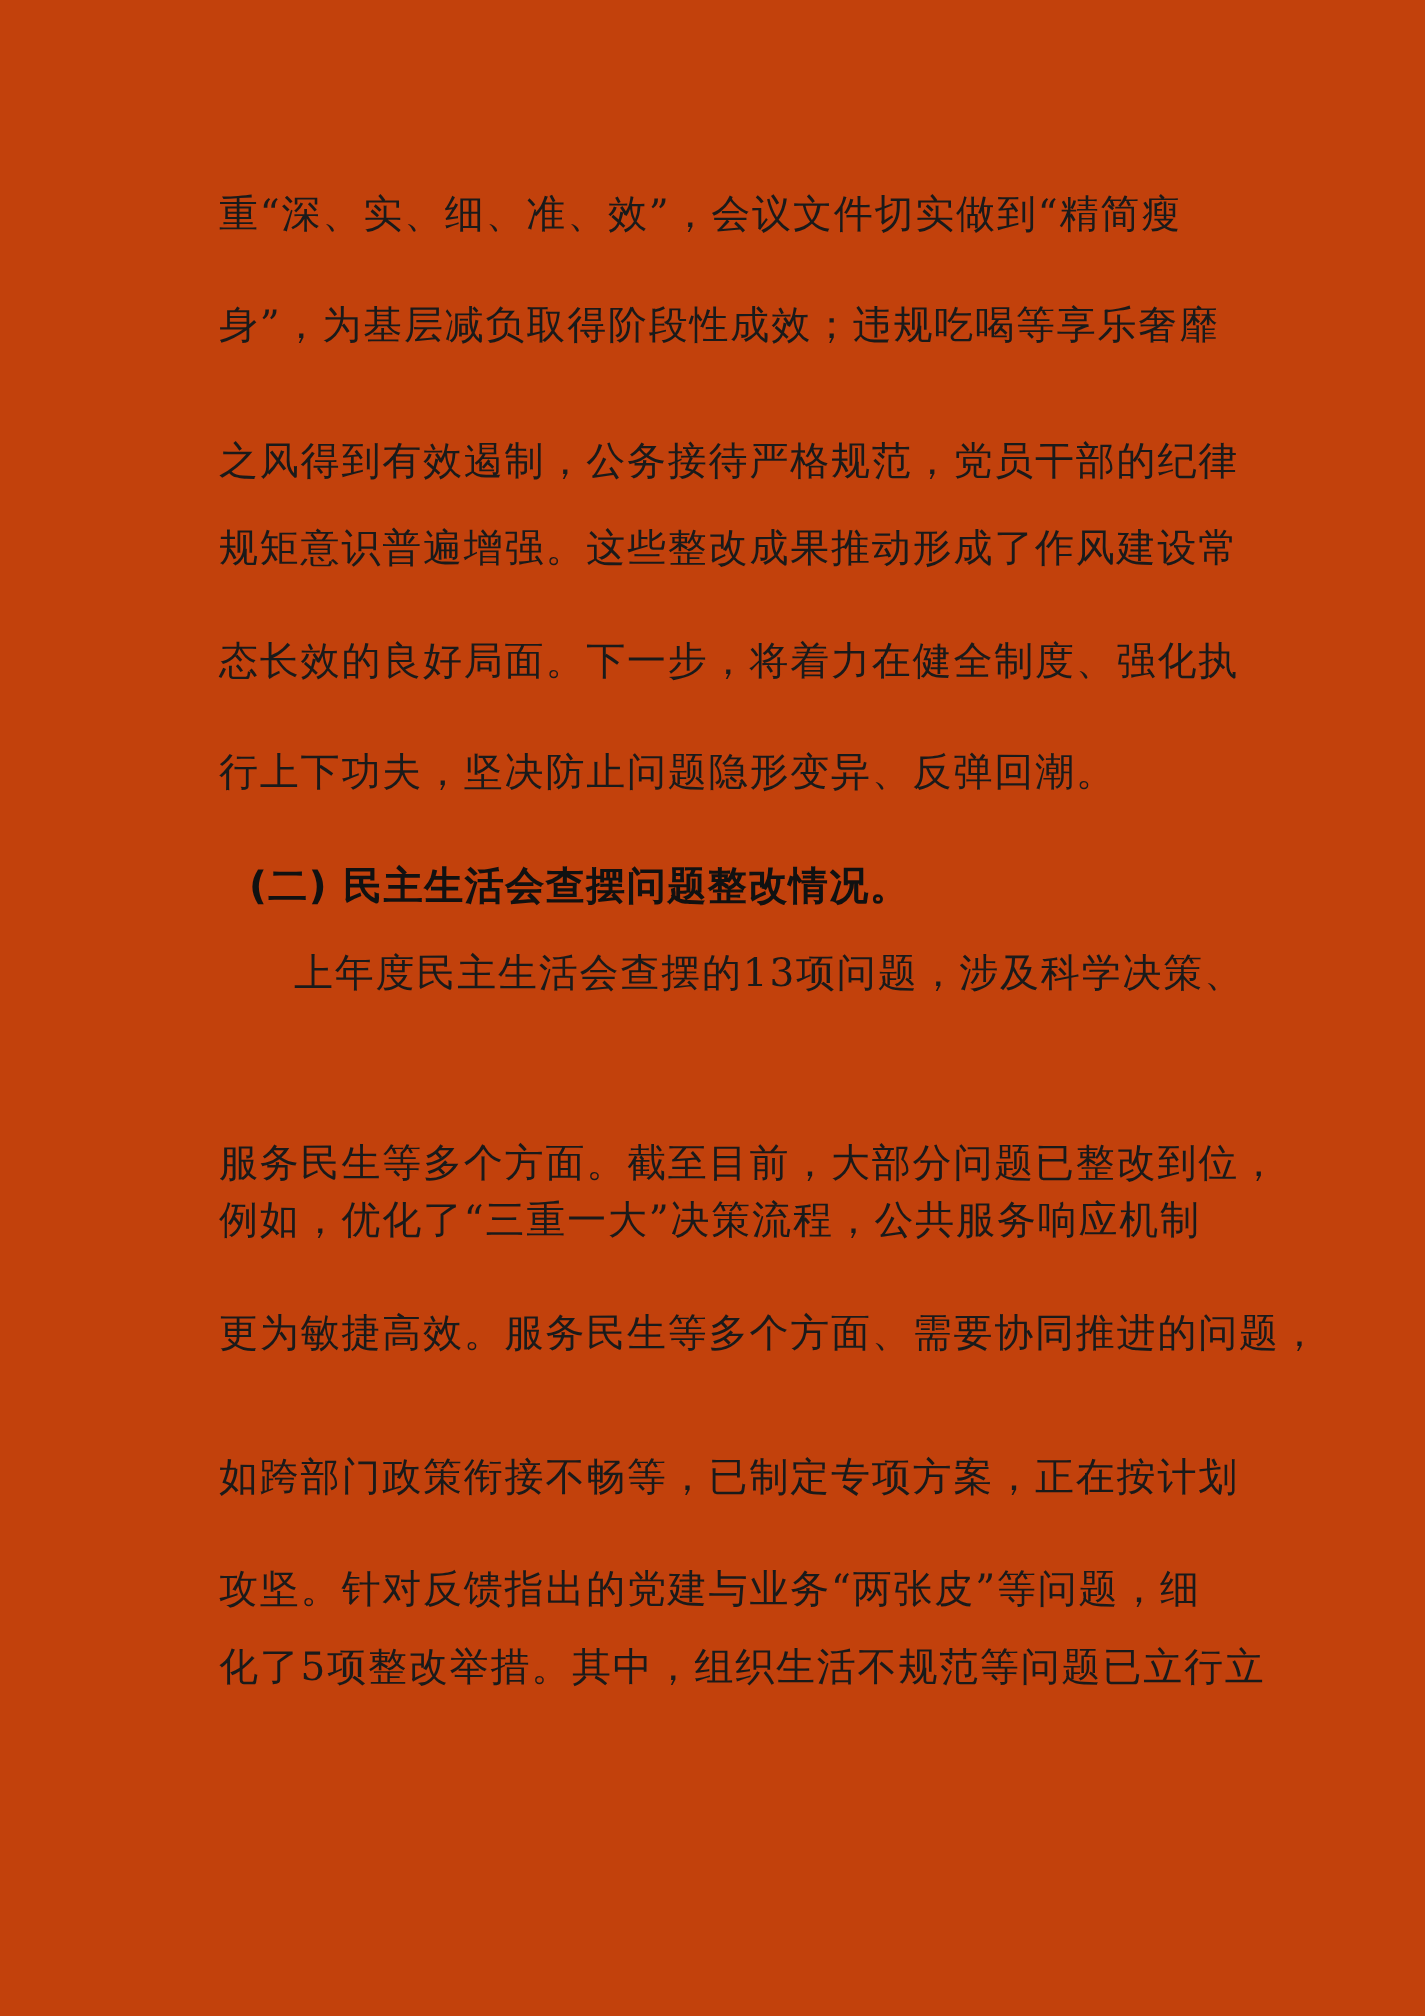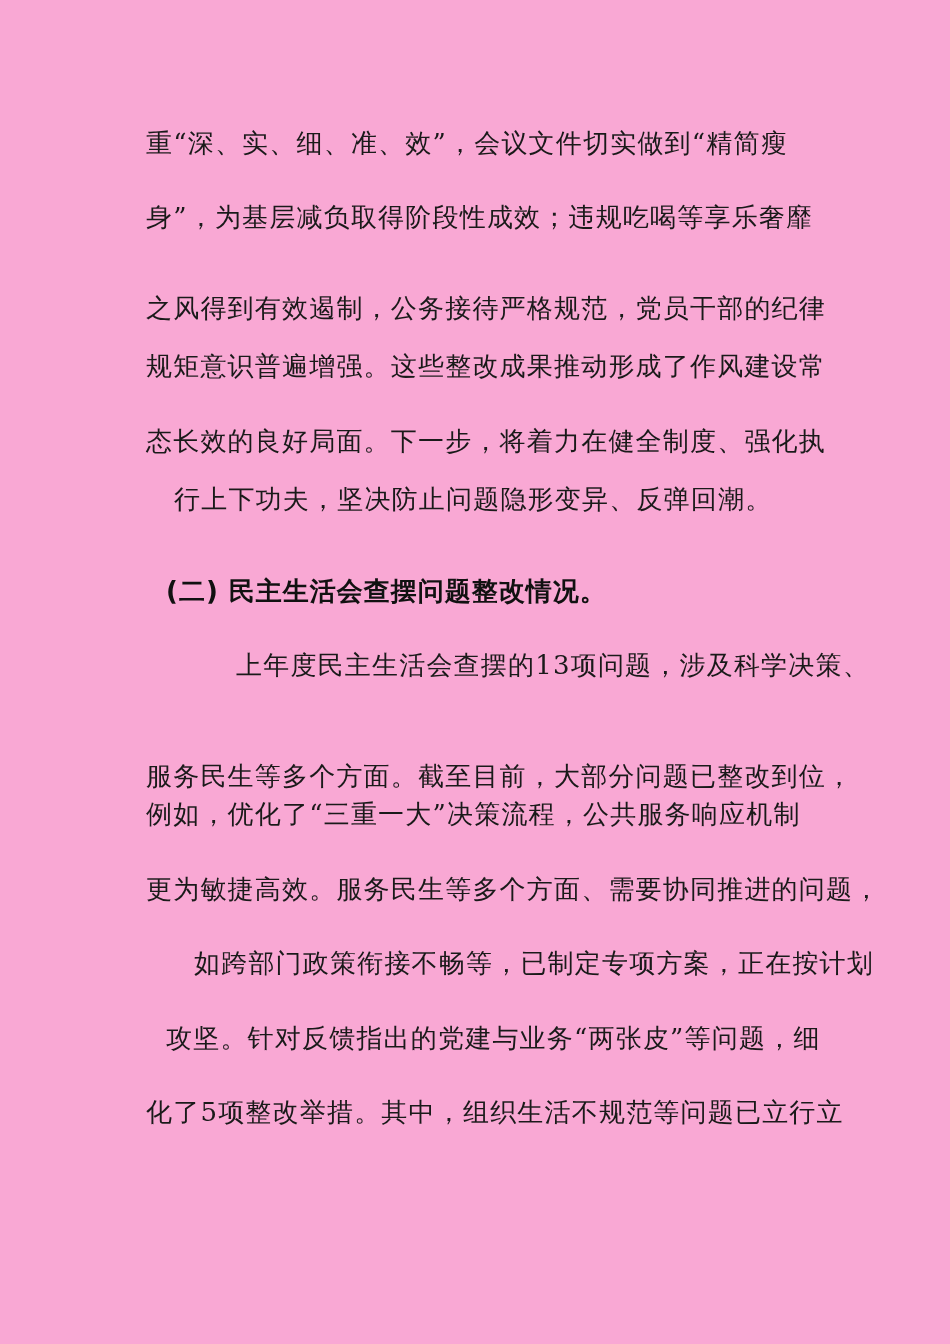--- a/index.html
+++ b/index.html
@@ -14,21 +14,21 @@
       overflow: hidden;
       font-family: "DejaVu Serif", "Liberation Serif", serif;
       color: #111111;
     }
     .page {
       position: absolute;
       left: 0;
       top: 0;
       width: 950px;
       height: 1344px;
-      background: #f9a8d4;
+      background: #c2410c;
     }
     .line {
       position: absolute;
       left: 146px;
       font-size: 26px;
       line-height: 34px;
       white-space: nowrap;
       letter-spacing: 1.2px;
       color: #1a1a1a;
     }
@@ -46,25 +46,25 @@
 </head>
 <body>
 
 <div class="page">
 
   <div class="line" style="top:126px;">重“深、实、细、准、效”，会议文件切实做到“精简瘦</div>
   <div class="line" style="top:200px;">身”，为基层减负取得阶段性成效；违规吃喝等享乐奢靡</div>
   <div class="line" style="top:275px;margin-top:16px;">之风得到有效遏制，公务接待严格规范，党员干部的纪律</div>
   <div class="line" style="top:424px;">态长效的良好局面。下一步，将着力在健全制度、强化执</div>
   <div class="line" style="top:349px;">规矩意识普遍增强。这些整改成果推动形成了作风建设常</div>
-  <div class="line" style="top:482px;margin-left:28px;">行上下功夫，坚决防止问题隐形变异、反弹回潮。</div>
+  <div class="line" style="top:498px;">行上下功夫，坚决防止问题隐形变异、反弹回潮。</div>
 
   <div class="line heading" style="top:574px;">(二) 民主生活会查摆问题整改情况。</div>
 
-  <div class="line indent" style="top:648px;margin-left:40px;">上年度民主生活会查摆的13项问题，涉及科学决策、</div>
+  <div class="line indent" style="top:632px;">上年度民主生活会查摆的13项问题，涉及科学决策、</div>
   <div class="line" style="top:759px;">服务民生等多个方面。截至目前，大部分问题已整改到位，</div>
   <div class="line" style="top:797px;">例如，优化了“三重一大”决策流程，公共服务响应机制</div>
   <div class="line" style="top:872px;">更为敏捷高效。服务民生等多个方面、需要协同推进的问题，</div>
-  <div class="line" style="top:946px;margin-left:48px;">如跨部门政策衔接不畅等，已制定专项方案，正在按计划</div>
-  <div class="line" style="top:1021px;margin-left:20px;">攻坚。针对反馈指出的党建与业务“两张皮”等问题，细</div>
+  <div class="line" style="top:968px;">如跨部门政策衔接不畅等，已制定专项方案，正在按计划</div>
+  <div class="line" style="top:1043px;">攻坚。针对反馈指出的党建与业务“两张皮”等问题，细</div>
   <div class="line" style="top:1095px;">化了5项整改举措。其中，组织生活不规范等问题已立行立</div>
 
 </div>
 
 </body></html>

